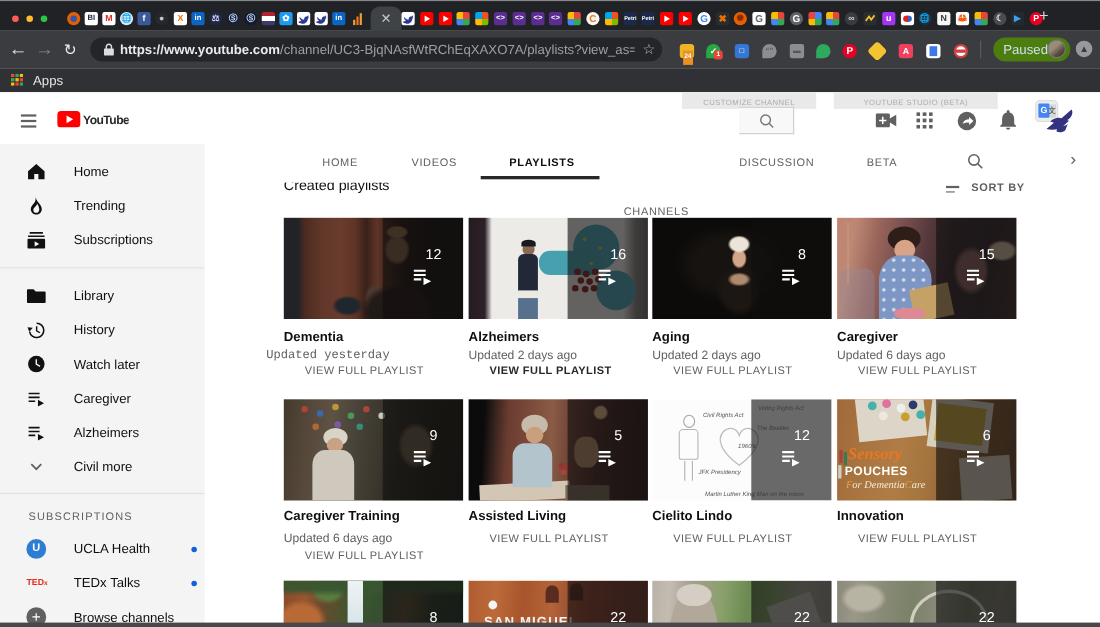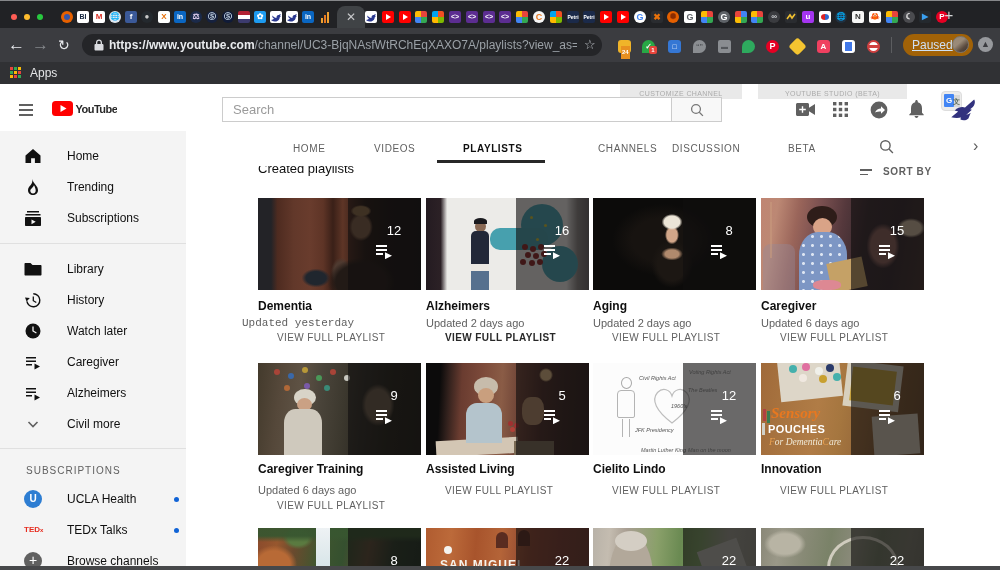--- a/index.html
+++ b/index.html
@@ -11,21 +11,21 @@
 .tl{position:absolute;top:13px;width:6px;height:6px;border-radius:50%;}
 .fv{position:absolute;top:10px;width:12px;height:12px;border-radius:2px;font:bold 8px/12px "Liberation Sans",sans-serif;text-align:center;color:#fff;overflow:hidden;}
 #activetab{position:absolute;left:337px;top:5px;width:28px;height:23px;background:#404346;border-radius:8px 8px 0 0;color:#c8c9cb;font:12px/23px "Liberation Sans",sans-serif;text-align:center;}
 #newtab{position:absolute;left:940px;top:5px;width:18px;height:18px;color:#d6d7d8;font:15px/18px "Liberation Sans",sans-serif;text-align:center;}
 #toolbar{position:absolute;left:0;top:28px;width:1000px;height:34px;background:#3b3c40;}
 .navbtn{position:absolute;top:0;height:34px;color:#e8eaed;font:17px/34px "Liberation Sans",sans-serif;}
 #omnibox{position:absolute;left:82px;top:6px;width:520px;height:22px;background:#242528;border-radius:11px;}
 #omnitext{position:absolute;left:27px;top:4px;width:468px;font:12px/14px "Liberation Sans",sans-serif;color:#9aa0a6;white-space:nowrap;overflow:hidden;}
 #omnitext b{color:#e8eaed;font-weight:bold;}
 .ext{position:absolute;top:12px;width:13px;height:13px;border-radius:3px;font:bold 7px/13px "Liberation Sans",sans-serif;text-align:center;color:#fff;}
-#paused{position:absolute;left:903px;top:6px;width:70px;height:22px;background:#a16207;border-radius:11px;color:#cfe0f2;font:12px/22px "Liberation Sans",sans-serif;text-align:left;padding-left:9px;text-decoration:underline;}
+#paused{position:absolute;left:903px;top:6px;width:70px;height:22px;background:#4d7c0f;border-radius:11px;color:#cfe0f2;font:12px/22px "Liberation Sans",sans-serif;text-align:left;padding-left:9px;}
 #bookbar{position:absolute;left:0;top:62px;width:1000px;height:22px;background:#303134;}
 
 #page{position:absolute;left:0;top:84px;width:1000px;height:486px;background:#fff;}
 
 #masthead{position:absolute;left:0;top:0;width:1000px;height:47px;background:#fff;}
 .greybtn{position:absolute;top:0;height:15px;background:#e9e9e9;color:#a2a2a2;font:7px/19px "Liberation Sans",sans-serif;text-align:center;letter-spacing:.4px;color:#ababab;overflow:hidden;}
 #hamb div{width:14px;height:2px;background:#606060;margin-bottom:3px;}
 #ytlogo{position:absolute;left:52px;top:17px;}
 #searchbox{position:absolute;left:222px;top:13px;width:450px;height:25px;border:1px solid #ccc;background:#fff;color:#9a9a9a;font:13px/24px "Liberation Sans",sans-serif;padding-left:10px;}
 #searchbtn{position:absolute;left:672px;top:13px;width:50px;height:25px;border:1px solid #ccc;border-left:none;background:#f8f8f8;}
@@ -198,21 +198,20 @@
           <div></div>
           <div></div>
         </div>
       <div id="ytlogo">
         <svg width="65" height="15" viewBox="0 0 130 30">
           <rect x="0" y="0" width="42" height="30" rx="7" fill="#f00"></rect>
           <path d="M17 8l12 7-12 7z" fill="#fff"></path>
           <text x="47" y="23" font-family="Liberation Sans" font-weight="bold" font-size="22" fill="#282828" letter-spacing="-1">YouTube</text>
         </svg>
       </div>
-      <div id="searchbox">Search</div>
       <div id="searchbtn">
           <svg class="abs" style="left:18px;top:5px;" width="14" height="14" viewBox="0 0 14 14">
             <circle cx="6" cy="6" r="4.4" fill="none" stroke="#777" stroke-width="1.3"></circle>
             <path d="M9.3 9.3l3.6 3.6" stroke="#777" stroke-width="1.3"></path>
           </svg>
         </div>
       <div id="mastbtns">
 <svg class="abs" style="left:796px;top:19px;" width="19" height="13" viewBox="0 0 19 13">
             <path fill="#606060" d="M0 1.5C0 .7.7 0 1.5 0h10c.8 0 1.5.7 1.5 1.5v3.2L19 1v11l-6-3.7v3.2c0 .8-.7 1.5-1.5 1.5h-10C.7 13 0 12.3 0 11.5z"></path>
             <path stroke="#fff" stroke-width="1.4" d="M6.5 3.2v6.6M3.2 6.5h6.6" fill="none"></path>
@@ -245,21 +244,21 @@
 <svg class="abs" style="left:950px;top:15px;" width="30" height="24" viewBox="0 0 26 21">
             <path fill="#32327e" d="M1 16l6-5-3-1c3-3 7-3.5 9-2.5l8-7c1.5 2.5.5 6-3.5 8.5l1.5.5-5 4.5c-3.5 3-9 3-13 2z"></path>
             <path fill="#32327e" d="M10 13c2 1 6 1 8-1l-2 5c-2 2-5 2-7 1z"></path>
           </svg>
 </div>
     </div>
     <div id="chnav">
       <div class="ctab" style="left:293px;">HOME</div>
       <div class="ctab" style="left:374px;">VIDEOS</div>
       <div class="ctab" style="left:463px;color:#0f0f0f;font-weight:bold;">PLAYLISTS</div>
-      <div class="ctab" style="left:598px;">CHANNELS</div>
+      <div class="ctab" style="left:567px;margin-top:44px;">CHANNELS</div>
       <div class="ctab" style="left:672px;">DISCUSSION</div>
       <div class="ctab" style="left:788px;">BETA</div>
       <div class="abs" style="left:437px;top:29px;width:108px;height:3px;background:#282828;"></div>
       <svg class="abs" style="left:879px;top:8px;" width="15" height="15" viewBox="0 0 15 15">
           <circle cx="6.4" cy="6.4" r="4.7" fill="none" stroke="#606060" stroke-width="1.4"></circle>
           <path d="M10 10l3.9 3.9" stroke="#606060" stroke-width="1.4"></path>
         </svg>
       <div class="abs" style="left:973px;top:6px;color:#606060;font:16px/18px 'Liberation Sans';">›</div>
     </div>
     <div id="sidebar">

